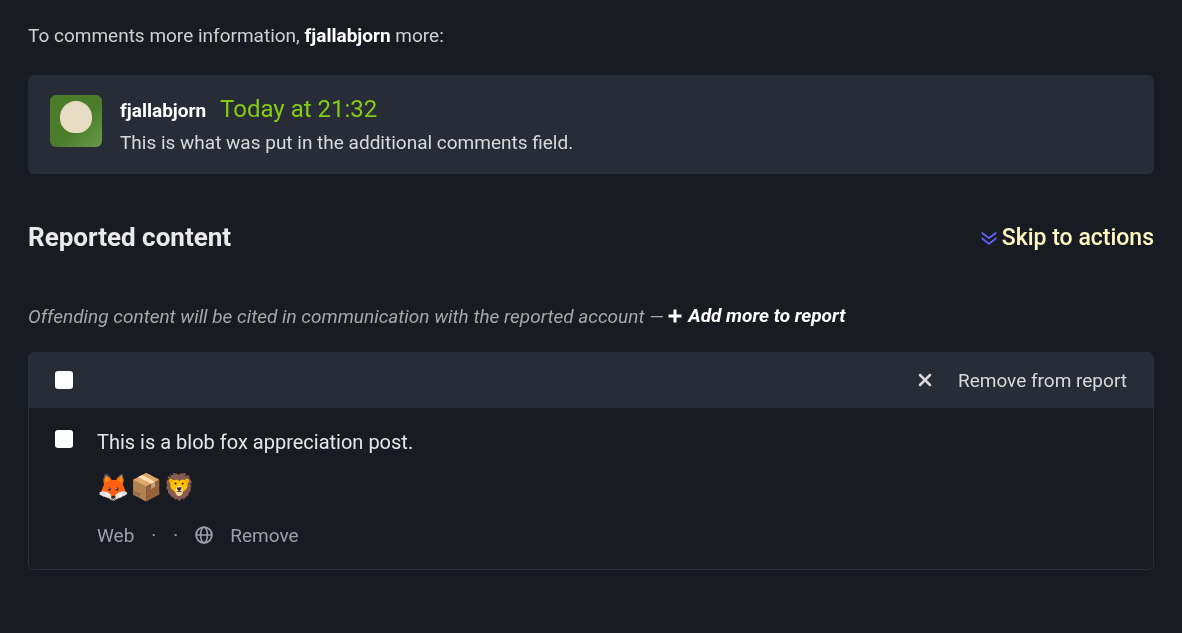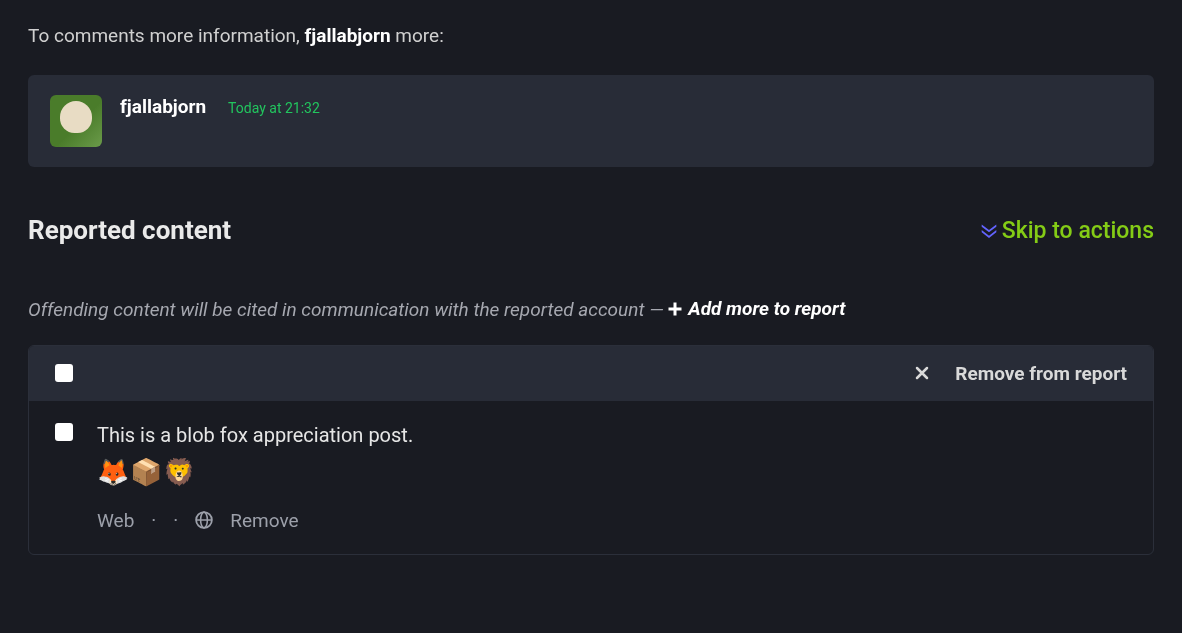--- a/index.html
+++ b/index.html
@@ -50,36 +50,36 @@
     border-radius: 50% 50% 45% 45%;
   }
   .quote-body { flex: 1; }
   .quote-header {
     display: flex;
     align-items: baseline;
     gap: 14px;
     margin-bottom: 8px;
   }
   .quote-author { color: #fff; font-weight: 700; font-size: 19px; }
-  .quote-time { color: #22c55e; font-size: 14px; margin-left: 8px; }
+  .quote-time { color: #84cc16; font-size: 24px; }
   .quote-text { color: #d9d9d9; font-size: 19px; }
 
   .section-header {
     display: flex;
     justify-content: space-between;
     align-items: baseline;
     margin-bottom: 44px;
   }
   .section-title {
     color: #eaeaea;
     font-size: 26px;
     font-weight: 700;
   }
   .skip-link {
-    color: #84cc16;
+    color: #fef9c3;
     font-size: 23px;
     font-weight: 500;
     text-decoration: none;
     display: inline-flex;
     align-items: center;
     gap: 4px;
     cursor: pointer;
   }
   .skip-link svg { width: 18px; height: 18px; fill: #6364ff; }
 
@@ -116,40 +116,40 @@
     width: 18px; height: 18px;
     appearance: none;
     border: none;
     background: #fff;
     border-radius: 3px;
     cursor: pointer;
     flex-shrink: 0;
   }
   .remove-link {
     color: #d9d9d9;
-    font-weight: 700;
+    font-weight: 400;
     font-size: 19px;
     cursor: pointer;
     display: inline-flex;
     align-items: center;
     gap: 26px;
     justify-content: flex-end;
   }
   .remove-link svg { width: 14px; height: 14px; fill: #d9d9d9; }
 
   .card-body-row {
     padding: 22px 26px;
     display: flex;
     gap: 24px;
   }
   .post-content { flex: 1; }
   .post-text {
     color: #e6e6e6;
     font-size: 20px;
-    margin-bottom: 12px;
+    margin-bottom: 20px;
   }
   .emoji-row {
     font-size: 26px;
     line-height: 1;
     margin-bottom: 24px;
     letter-spacing: 1px;
   }
   .post-meta {
     color: #9ca0aa;
     font-size: 19px;
@@ -168,20 +168,21 @@
     <span>To comments more information, </span><strong>fjallabjorn</strong><span> more:</span>
   </p>
 
   <div class="quote-card">
     <div class="avatar"></div>
     <div class="quote-body">
       <div class="quote-header">
         <span class="quote-author">fjallabjorn</span>
         <span class="quote-time">Today at 21:32</span>
       </div>
+      <div class="quote-text">This is what was put in the additional comments field.</div>
     </div>
   </div>
 
   <div class="section-header">
     <h2 class="section-title">Reported content</h2>
     <a class="skip-link">
       <svg viewBox="0 0 16 16">
           <path d="M1.5 3l6.5 5 6.5-5v2l-6.5 5L1.5 5zM1.5 8l6.5 5 6.5-5v2l-6.5 5L1.5 10z"></path>
         </svg>
       <span>Skip to actions</span>

